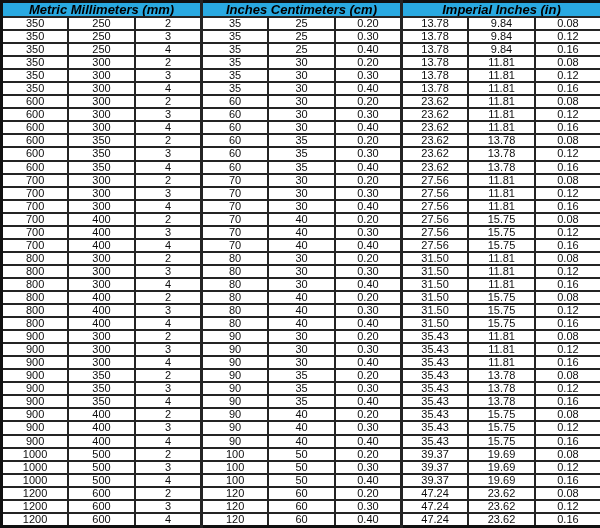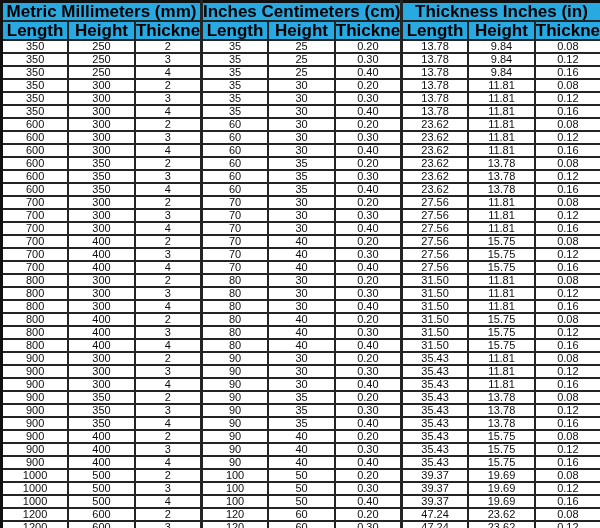--- a/index.html
+++ b/index.html
@@ -22,21 +22,22 @@
     text-align: center;
     vertical-align: middle;
     line-height: 1;
     white-space: nowrap;
     overflow: hidden;
   }
   thead th {
     background: var(--header-bg, #29A9E1);
     color: var(--header-text, #000000);
     font-weight: bold;
-    font-size: 17px;
+    font-size: 13px;
+    font-style: italic;
   }
   tbody td {
     background: var(--row-bg, #ffffff);
     color: var(--cell-text, #0d0d0d);
     font-size: 11px;
   }
   .sep { border-right-width: 3px; }
 </style>
 </head>
 <body>
@@ -50,33 +51,22 @@
       <col style="width:66.7px">
       <col style="width:66.6px">
     <col style="width:66.7px">
       <col style="width:66.7px">
       <col style="width:66.6px">
   </colgroup>
   <thead>
     <tr>
       <th colspan="3" class="sep">Metric Millimeters (mm)</th>
       <th colspan="3" class="sep">Inches Centimeters (cm)</th>
-      <th colspan="3">Thickness Inches (in)</th>
+      <th colspan="3">Imperial Inches (in)</th>
     </tr>
-    <tr id="col-header-row">
-        <th>Length</th>
-        <th>Height</th>
-        <th class="sep">Thickness</th>
-        <th>Length</th>
-        <th>Height</th>
-        <th class="sep">Thickness</th>
-        <th>Length</th>
-        <th>Height</th>
-        <th>Thickness</th>
-      </tr>
   </thead>
   <tbody id="table-body">
       <tr>
         <td>350</td>
         <td>250</td>
         <td class="sep">2</td>
         <td>35</td>
         <td>25</td>
         <td class="sep">0.20</td>
         <td>13.78</td>

